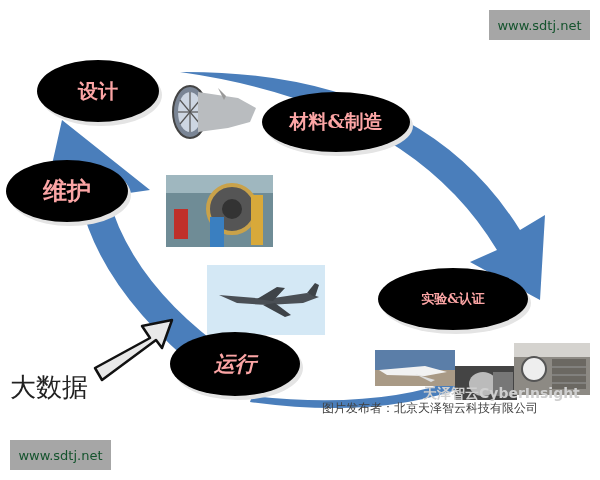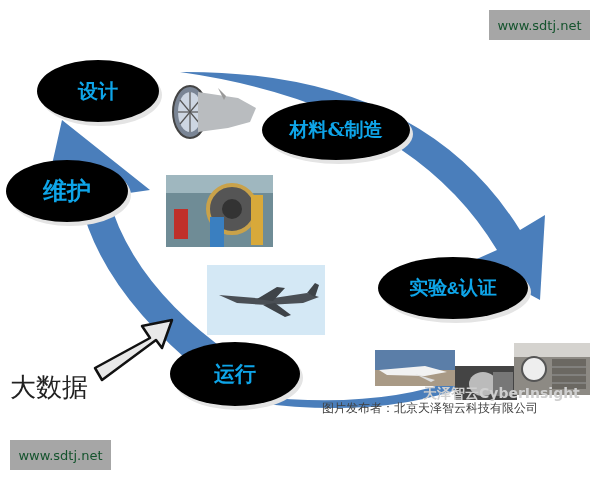--- a/index.html
+++ b/index.html
@@ -10,21 +10,21 @@
   }
   .canvas { position: absolute; left: 0; top: 0; width: 600px; height: 480px; }
   .watermark {
     position: absolute; background: #a6a6a6; color: #14532d;
     font-family: "DejaVu Sans", sans-serif; font-size: 13px;
     display: flex; align-items: center; justify-content: center;
   }
   .wm-top { left: 489px; top: 10px; width: 101px; height: 30px; }
   .wm-bottom { left: 10px; top: 440px; width: 101px; height: 30px; }
   .node {
-    position: absolute; background: #000000; color: #0ea5e9;
+    position: absolute; background: #000000; color: #fca5a5;
     border-radius: 50%;
     display: flex; align-items: center; justify-content: center;
     font-family: "DejaVu Serif", serif; font-weight: bold;
     box-shadow: 3px 4px 0 #e4e4e4;
   }
   .photo { position: absolute; overflow: hidden; }
   .bigdata-label {
     position: absolute; left: 10px; top: 370px;
     font-family: Liberation Mono, monospace; font-size: 26px; color: #222;
   }
@@ -121,27 +121,27 @@
         <line x1="38" y1="24" x2="72" y2="24"></line>
         <line x1="38" y1="32" x2="72" y2="32"></line>
         <line x1="38" y1="40" x2="72" y2="40"></line>
       </g>
   </svg>
 </div>
 
 <div class="node" style="left:37px;top:60px;width:122px;height:62px;font-size:20px;">
   <span>设计</span>
 </div>
-<div class="node" style="left:262px;top:100px;width:148px;height:60px;font-size:19px;">
+<div class="node" style="left:262px;top:92px;width:148px;height:60px;font-size:19px;">
   <span>材料&amp;制造</span>
 </div>
-<div class="node" style="left:378px;top:257px;width:150px;height:62px;font-size:19px;font-family:Liberation Mono, monospace;">
+<div class="node" style="left:378px;top:268px;width:150px;height:62px;font-size:13px;">
   <span>实验&amp;认证</span>
 </div>
-<div class="node" style="left:170px;top:342px;width:130px;height:64px;font-size:21px;">
+<div class="node" style="left:170px;top:332px;width:130px;height:64px;font-size:21px;font-style:italic;">
   <span>运行</span>
 </div>
 <div class="node" style="left:6px;top:160px;width:122px;height:62px;font-size:24px;">
   <span>维护</span>
 </div>
 
 <div class="bigdata-label">大数据</div>
 
 <div class="brand">天泽智云CyberInsight</div>
 <div class="credit">图片发布者：北京天泽智云科技有限公司</div>

